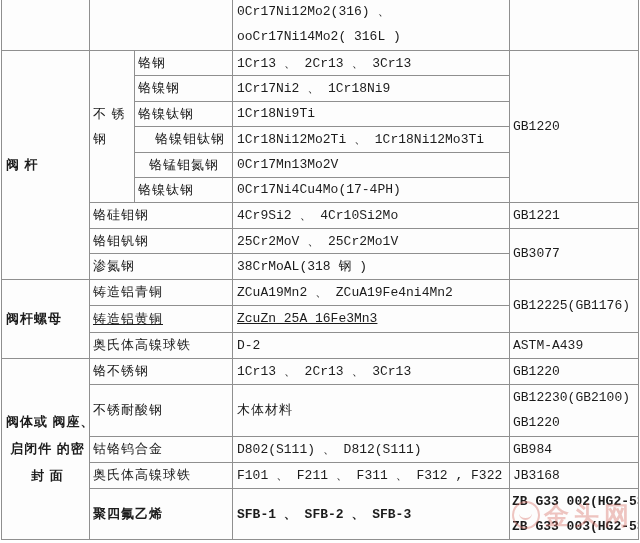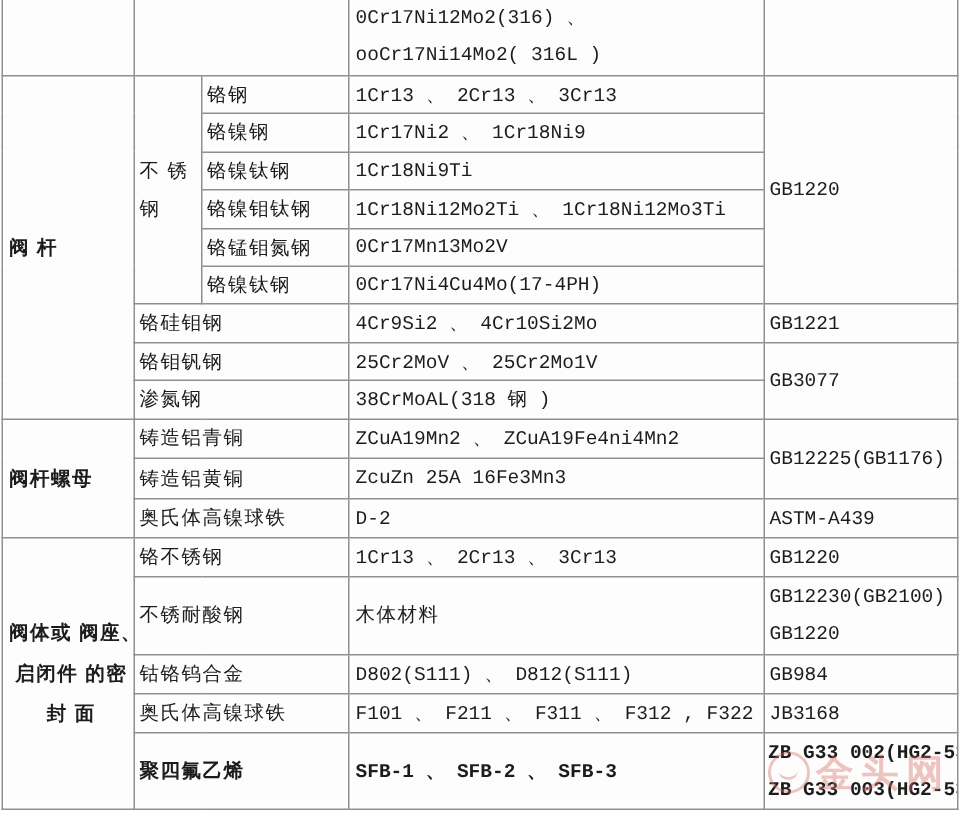--- a/index.html
+++ b/index.html
@@ -32,21 +32,21 @@
   tr.row-cont td { border-top: none; }
   .zh { font-family: "Liberation Sans", sans-serif; font-size: 13px; letter-spacing: 1px; }
   .lat { font-family: "Liberation Mono", "DejaVu Sans Mono", monospace; font-size: 13px; letter-spacing: 0px; }
   .part-cell { padding-left: 6px; font-weight: bold; }
   .lines div { line-height: 25px; }
   .lines3 div { line-height: 27px; text-align: center; }
   tr.h52 { height: 52px; }
   tr.h50 { height: 50px; font-weight: bold; }
   tr.h25 { height: 25px; }
   tr.h26 { height: 26px; }
-  tr.h27 { height: 27px; }
+  tr.h27 { height: 27px; text-decoration: underline; }
   .watermark {
     position: absolute;
     left: 512px; top: 494px;
     width: 128px; height: 42px;
     display: flex; align-items: center;
     color: rgba(214, 110, 100, 0.40);
     pointer-events: none;
     z-index: 5;
   }
   .watermark .wm-text {
@@ -114,26 +114,26 @@
     <td class="zh" style="padding-left:3px">铬镍钢</td>
     <td class="lat">1Cr17Ni2 、 1Cr18Ni9</td>
   </tr>
 
   <tr class="h25">
     <td class="zh" style="padding-left:3px">铬镍钛钢</td>
     <td class="lat">1Cr18Ni9Ti</td>
   </tr>
 
   <tr class="h26">
-    <td class="zh" style="padding-left:3px">铬镍钼钛钢</td>
+    <td class="zh" style="padding-left:20px">铬镍钼钛钢</td>
     <td class="lat">1Cr18Ni12Mo2Ti 、 1Cr18Ni12Mo3Ti</td>
   </tr>
 
   <tr class="h25">
-    <td class="zh" style="padding-left:3px">铬锰钼氮钢</td>
+    <td class="zh" style="padding-left:14px">铬锰钼氮钢</td>
     <td class="lat">0Cr17Mn13Mo2V</td>
   </tr>
 
   <tr class="h25">
     <td class="zh" style="padding-left:3px">铬镍钛钢</td>
     <td class="lat">0Cr17Ni4Cu4Mo(17-4PH)</td>
   </tr>
 
   <tr class="h26">
     <td colspan="2" class="zh" style="padding-left:3px">铬硅钼钢</td>

